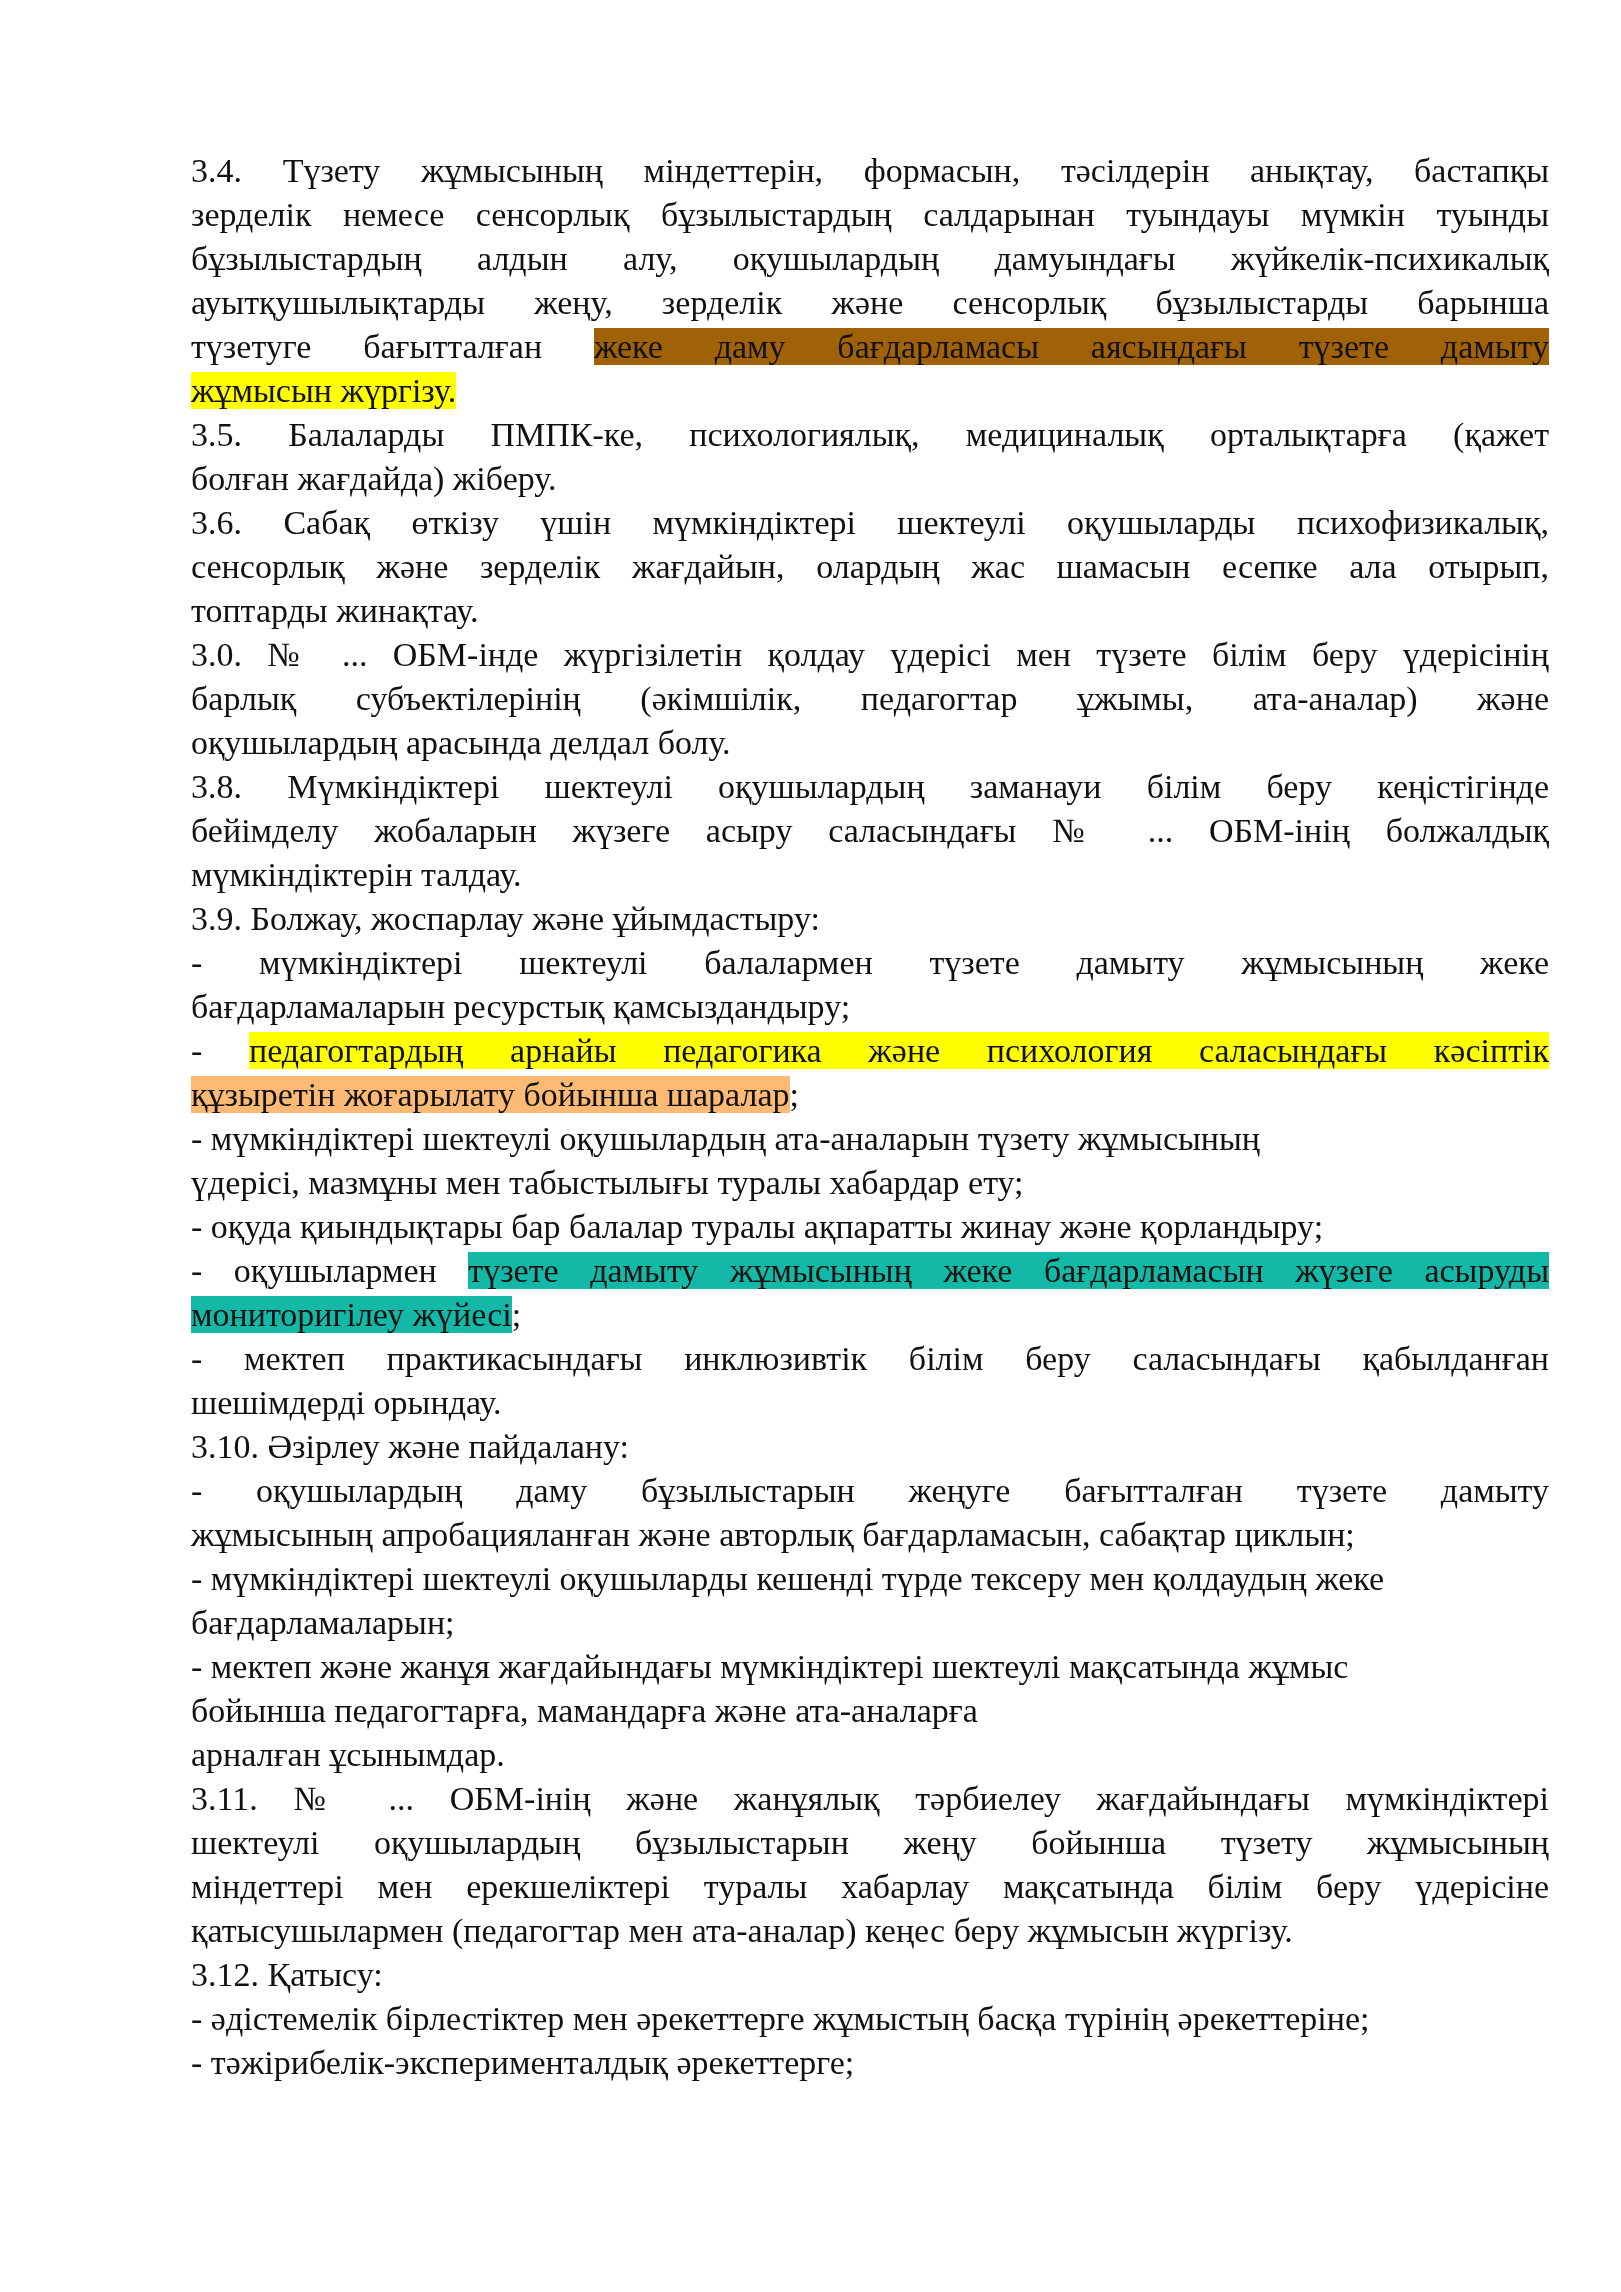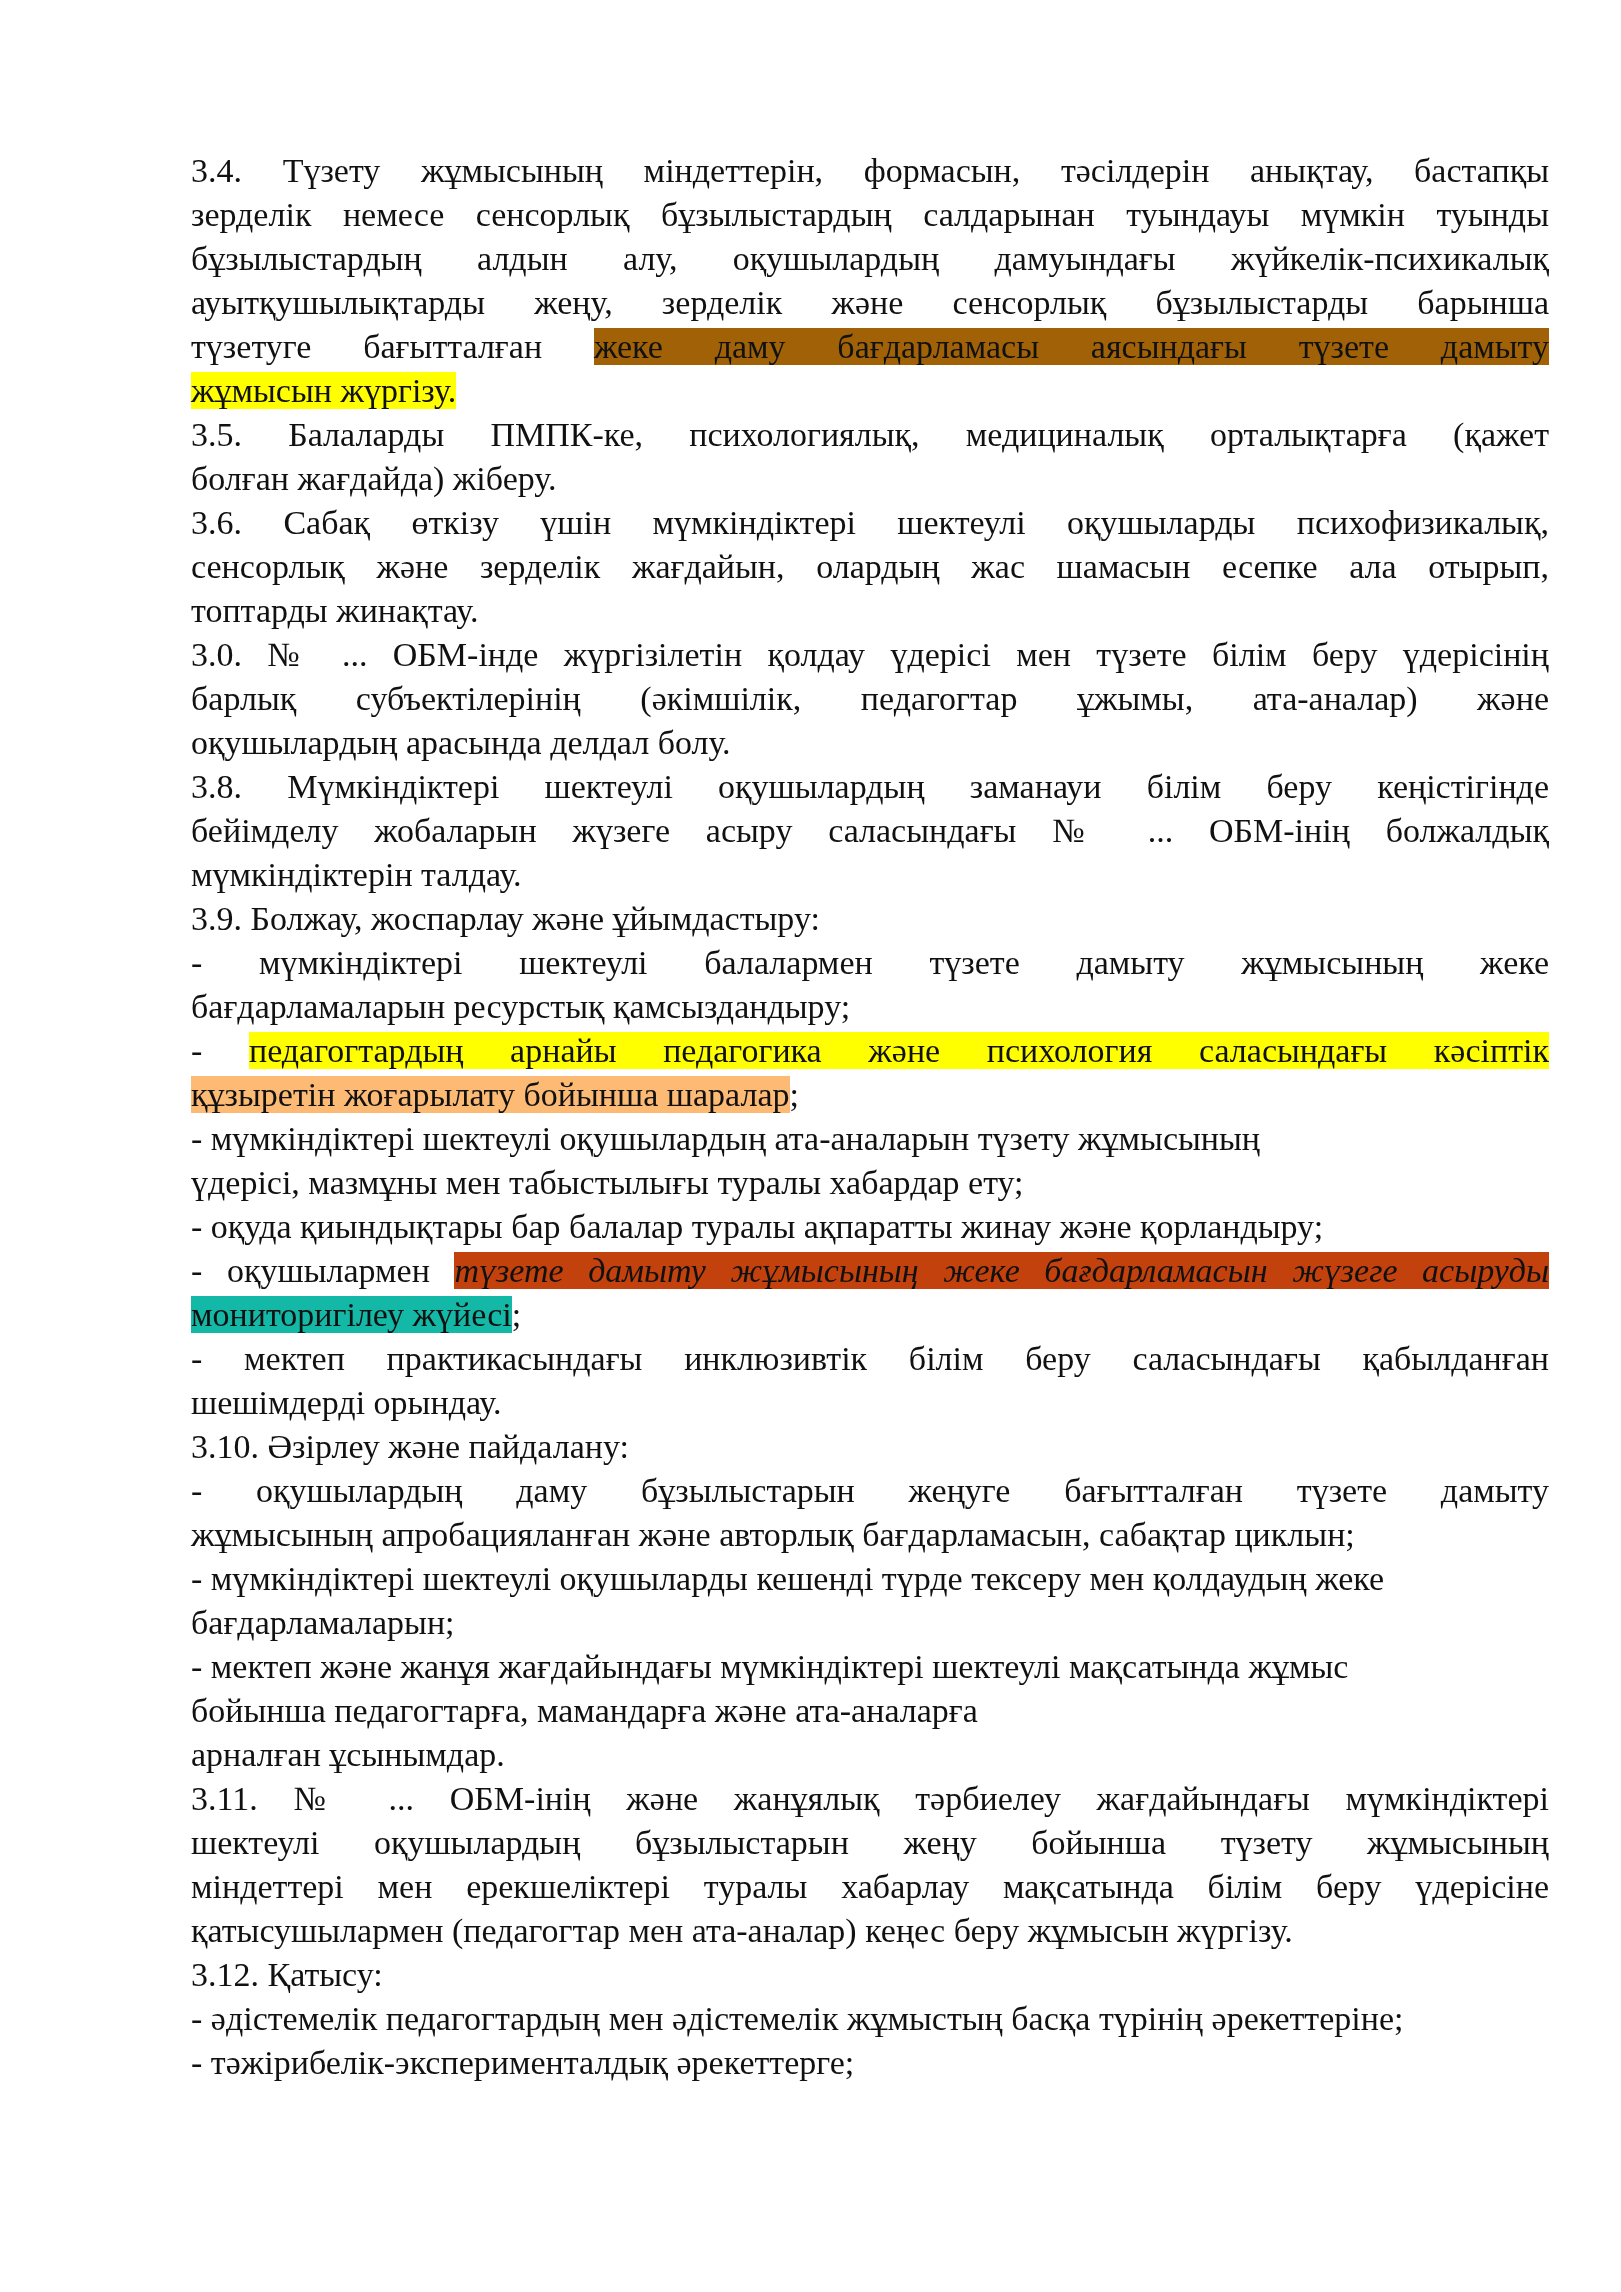--- a/index.html
+++ b/index.html
@@ -35,33 +35,33 @@
     <div class="line just"><span>бейімделу жобаларын жүзеге асыру саласындағы № ... ОБМ-інің болжалдық</span></div>
     <div class="line"><span>мүмкіндіктерін талдау.</span></div>
     <div class="line"><span>3.9. Болжау, жоспарлау және ұйымдастыру:</span></div>
     <div class="line just"><span>- мүмкіндіктері шектеулі балалармен түзете дамыту жұмысының жеке</span></div>
     <div class="line"><span>бағдарламаларын ресурстық қамсыздандыру;</span></div>
     <div class="line just"><span>- </span><span class="hl" style="background: rgb(255, 255, 0);">педагогтардың арнайы педагогика және психология саласындағы кәсіптік</span></div>
     <div class="line"><span class="hl" style="background: #fdba74;">құзыретін жоғарылату бойынша шаралар</span><span>;</span></div>
     <div class="line"><span>- мүмкіндіктері шектеулі оқушылардың ата-аналарын түзету жұмысының</span></div>
     <div class="line"><span>үдерісі, мазмұны мен табыстылығы туралы хабардар ету;</span></div>
     <div class="line"><span>- оқуда қиындықтары бар балалар туралы ақпаратты жинау және қорландыру;</span></div>
-    <div class="line just"><span>- оқушылармен </span><span class="hl" style="background: #c2410c; font-style: italic;">түзете дамыту жұмысының жеке бағдарламасын жүзеге асыруды</span></div>
+    <div class="line just"><span>- оқушылармен </span><span class="hl" style="background: #14b8a6;">түзете дамыту жұмысының жеке бағдарламасын жүзеге асыруды</span></div>
     <div class="line"><span class="hl" style="background: #14b8a6;">мониторигілеу жүйесі</span><span>;</span></div>
     <div class="line just"><span>- мектеп практикасындағы инклюзивтік білім беру саласындағы қабылданған</span></div>
     <div class="line"><span>шешімдерді орындау.</span></div>
     <div class="line"><span>3.10. Әзірлеу және пайдалану:</span></div>
     <div class="line just"><span>- оқушылардың даму бұзылыстарын жеңуге бағытталған түзете дамыту</span></div>
     <div class="line"><span>жұмысының апробацияланған және авторлық бағдарламасын, сабақтар циклын;</span></div>
     <div class="line"><span>- мүмкіндіктері шектеулі оқушыларды кешенді түрде тексеру мен қолдаудың жеке</span></div>
     <div class="line"><span>бағдарламаларын;</span></div>
     <div class="line"><span>- мектеп және жанұя жағдайындағы мүмкіндіктері шектеулі мақсатында жұмыс</span></div>
     <div class="line"><span>бойынша педагогтарға, мамандарға және ата-аналарға</span></div>
     <div class="line"><span>арналған ұсынымдар.</span></div>
     <div class="line just"><span>3.11. № ... ОБМ-інің және жанұялық тәрбиелеу жағдайындағы мүмкіндіктері</span></div>
     <div class="line just"><span>шектеулі оқушылардың бұзылыстарын жеңу бойынша түзету жұмысының</span></div>
     <div class="line just"><span>міндеттері мен ерекшеліктері туралы хабарлау мақсатында білім беру үдерісіне</span></div>
     <div class="line"><span>қатысушылармен (педагогтар мен ата-аналар) кеңес беру жұмысын жүргізу.</span></div>
     <div class="line"><span>3.12. Қатысу:</span></div>
-    <div class="line"><span>- әдістемелік педагогтардың мен әдістемелік жұмыстың басқа түрінің әрекеттеріне;</span></div>
+    <div class="line"><span>- әдістемелік бірлестіктер мен әрекеттерге жұмыстың басқа түрінің әрекеттеріне;</span></div>
     <div class="line"><span>- тәжірибелік-эксперименталдық әрекеттерге;</span></div>
   </div>
 
 
 </body></html>

